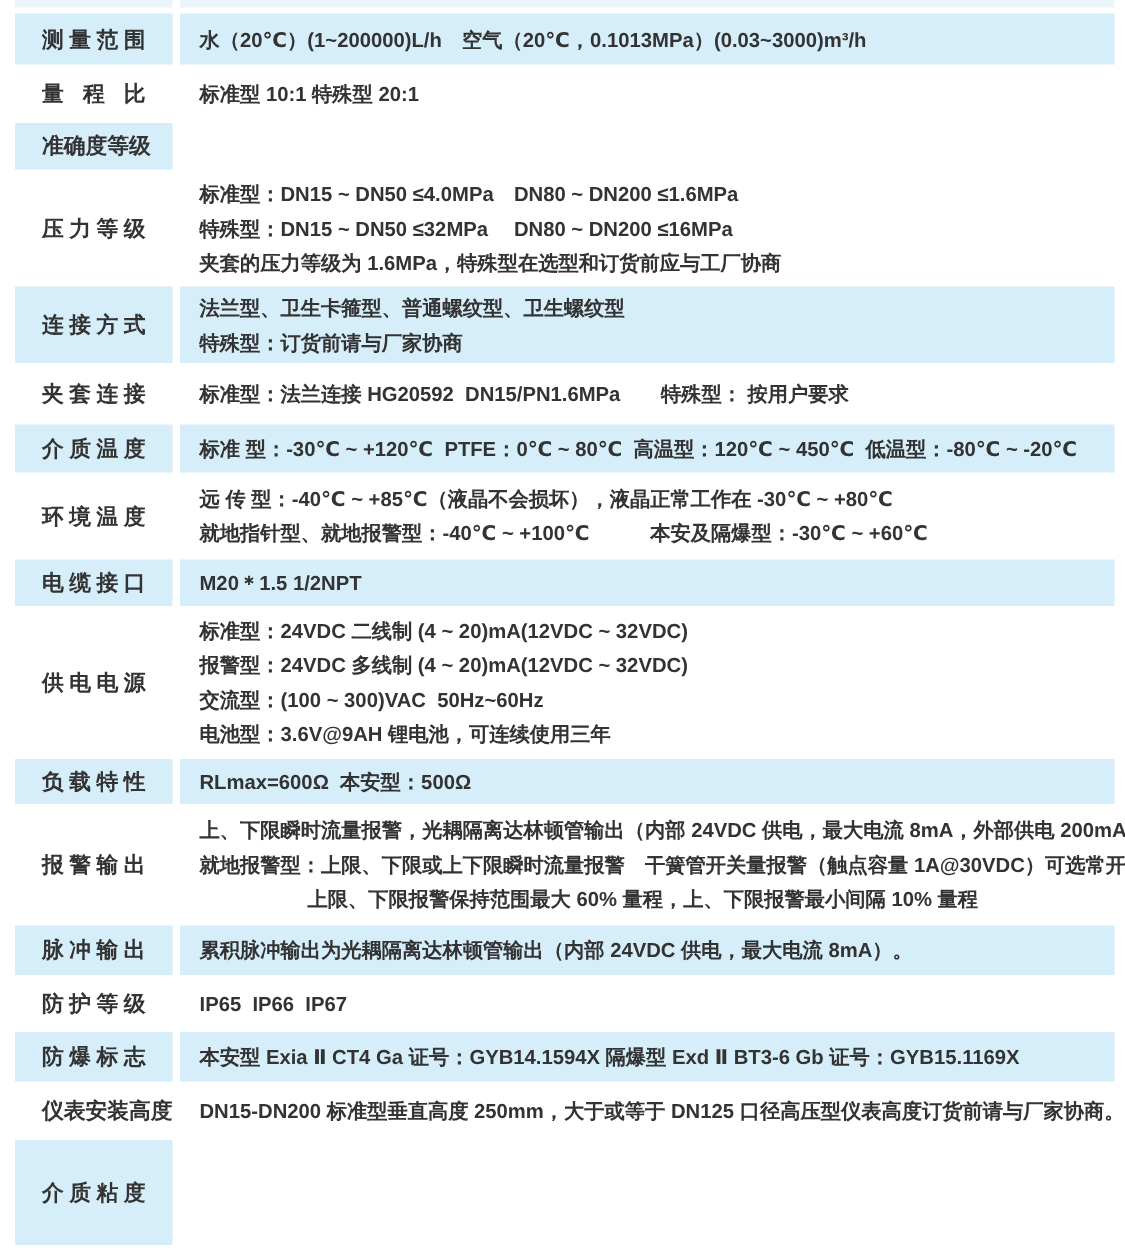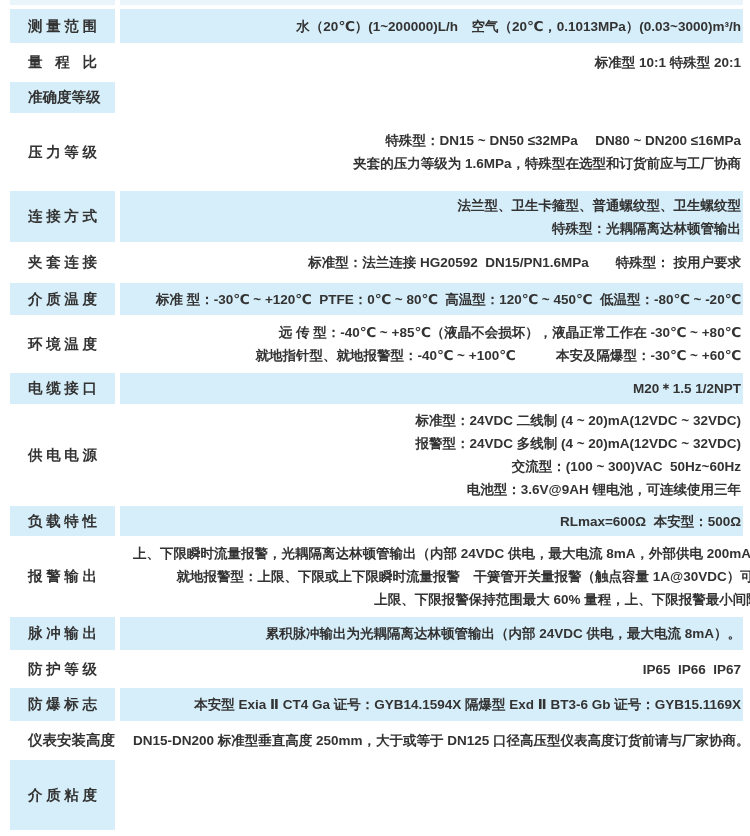--- a/index.html
+++ b/index.html
@@ -27,21 +27,21 @@
   .lbl .chars{
     display:flex;justify-content:space-between;
     font-size:14.5px;font-weight:700;letter-spacing:0;
   }
   .val{
     flex:1;box-sizing:border-box;
     padding:2px 2px 2px 13px;
     display:flex;flex-direction:column;justify-content:center;
     font-size:13.5px;font-weight:700;line-height:23px;
   }
-  .val .line{white-space:pre;text-align:right;}
+  .val .line{white-space:pre;}
   .row.shaded .lbl,.row.shaded .val{background:var(--shaded);}
 </style>
 </head>
 <body>
 
 <div class="sheet">
   <div class="partial">
     <div class="pl"></div>
     <div class="pv"></div>
   </div>
@@ -85,36 +85,37 @@
       <div class="row" style="height: 70px;">
         <div class="lbl">
           <div class="chars">
             <span>压</span>
             <span>力</span>
             <span>等</span>
             <span>级</span>
           </div>
         </div>
         <div class="val">
+          <div class="line">标准型：DN15 ~ DN50 ≤4.0MPa　DN80 ~ DN200 ≤1.6MPa</div>
           <div class="line">特殊型：DN15 ~ DN50 ≤32MPa　 DN80 ~ DN200 ≤16MPa</div>
           <div class="line">夹套的压力等级为 1.6MPa，特殊型在选型和订货前应与工厂协商</div>
         </div>
       </div>
       <div class="row shaded" style="height: 51px;">
         <div class="lbl">
           <div class="chars">
             <span>连</span>
             <span>接</span>
             <span>方</span>
             <span>式</span>
           </div>
         </div>
         <div class="val">
           <div class="line">法兰型、卫生卡箍型、普通螺纹型、卫生螺纹型</div>
-          <div class="line">特殊型：光耦隔离达林顿管输出</div>
+          <div class="line">特殊型：订货前请与厂家协商</div>
         </div>
       </div>
       <div class="row" style="height: 33px;">
         <div class="lbl">
           <div class="chars">
             <span>夹</span>
             <span>套</span>
             <span>连</span>
             <span>接</span>
           </div>

